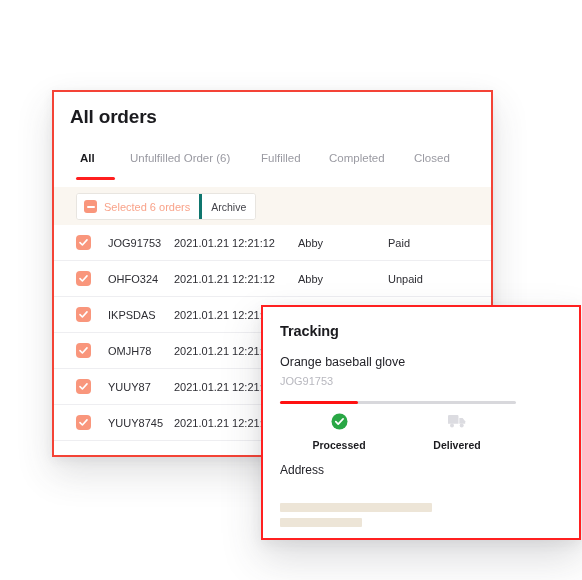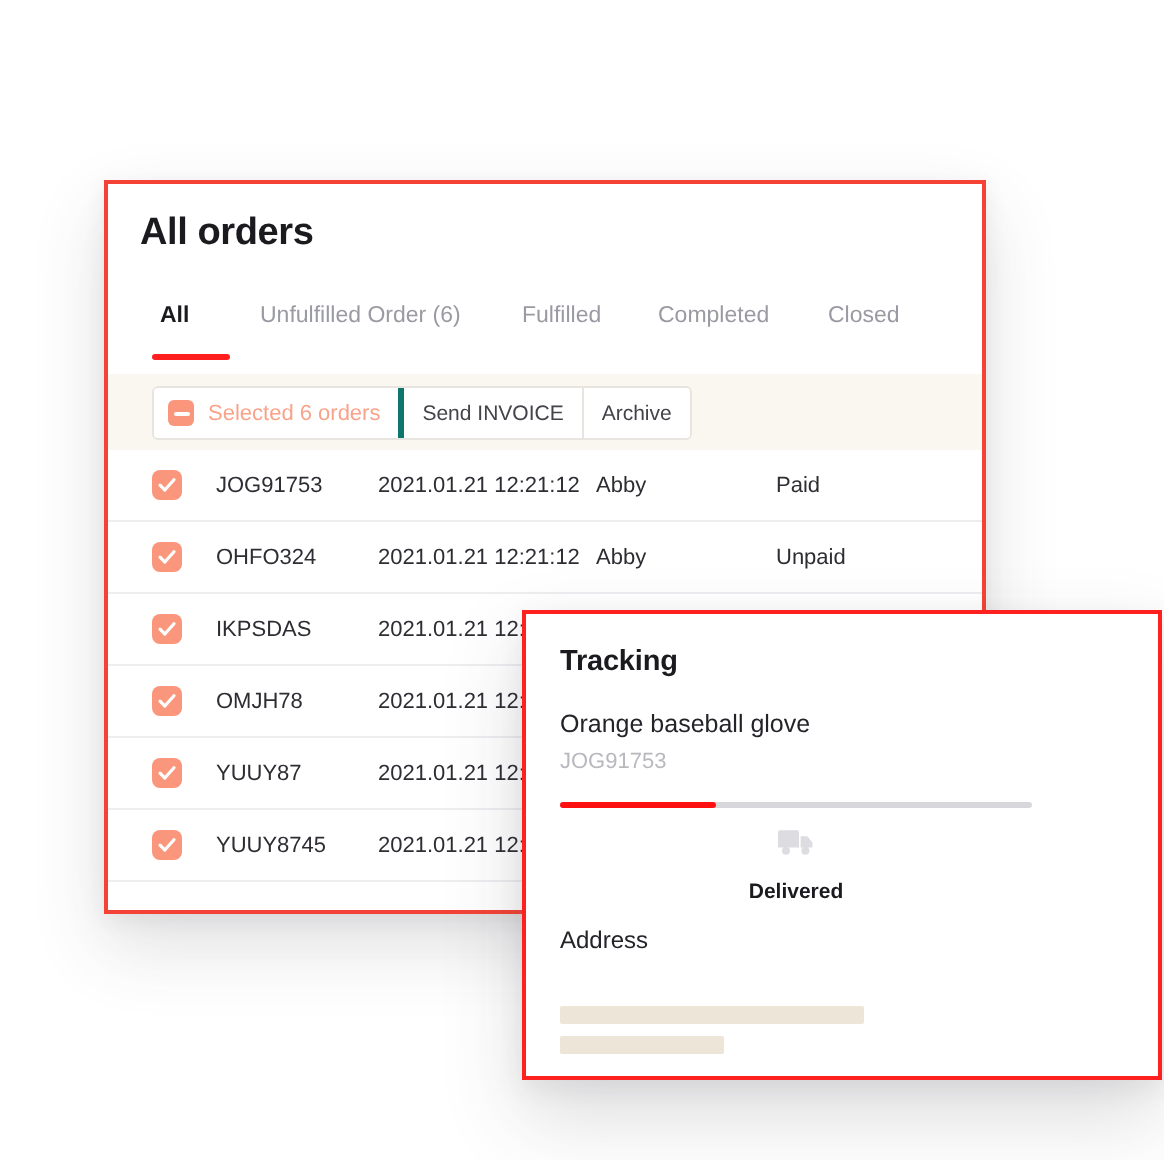--- a/index.html
+++ b/index.html
@@ -164,21 +164,21 @@
     flex: none;
   }
   .cb-checked svg { display: block; }
   .cell {
     position: absolute;
     font-size: 11px;
     color: #2d2d33;
     white-space: nowrap;
   }
   .c-id   { left: 54px; }
-  .c-date { left: 120px; margin-left: 15px; }
+  .c-date { left: 120px; }
   .c-name { left: 244px; }
   .c-stat { left: 334px; }
 
   
   .tracking-card {
     position: absolute;
     left: 261px;
     top: 305px;
     width: 320px;
     height: 235px;
@@ -282,21 +282,20 @@
       <div class="tab" style="left:360px">Closed</div>
       <div class="tab-underline" style="left:22px;width:39px"></div>
     </div>
 
     <div class="actionbar">
       <div class="action-group">
         <div class="selected-pill">
           <span class="cb-indeterminate"></span>
           <span class="label">Selected 6 orders</span>
         </div>
-        <div class="action-btn">Send INVOICE</div>
         <div class="action-btn">Archive</div>
       </div>
     </div>
 
     <div class="rows">
 
       <div class="row">
         <span class="cb-checked">
           <svg width="15" height="15" viewBox="0 0 15 15">
               <path d="M4 7.6 L6.4 10 L11 4.9" fill="none" stroke="#ffffff" stroke-width="1.6" stroke-linecap="round" stroke-linejoin="round"></path>
@@ -376,20 +375,29 @@
     <div class="tracking-title">Tracking</div>
     <div class="product-name">Orange baseball glove</div>
     <div class="product-sku">JOG91753</div>
 
     <div class="progress-track">
       <div class="progress-fill" id="progressFill" style="width: 33%;"></div>
     </div>
 
     <div class="steps">
 
+      <div class="step">
+        <span>
+          <svg width="17" height="17" viewBox="0 0 17 17">
+            <circle cx="8.5" cy="8.5" r="8" fill="#29a745"></circle>
+            <path d="M4.8 8.7 L7.2 11.1 L12.1 5.9" fill="none" stroke="#ffffff" stroke-width="1.7" stroke-linecap="round" stroke-linejoin="round"></path>
+          </svg>
+        </span>
+        <span class="step-label">Processed</span>
+      </div>
 
       <div class="step inactive">
         <span>
           <svg width="20" height="17" viewBox="0 0 20 17" fill="#dcdce1">
             <path d="M1 3.2 a1.1 1.1 0 0 1 1.1-1.1 h8.3 a1.1 1.1 0 0 1 1.1 1.1 v7.6 h-10.5 z"></path>
             <path d="M12.3 5.1 h3.3 l2.6 3.1 v2.6 h-5.9 z"></path>
             <circle cx="5.0" cy="12.4" r="2.0"></circle>
             <circle cx="14.7" cy="12.4" r="2.0"></circle>
           </svg>
         </span>

